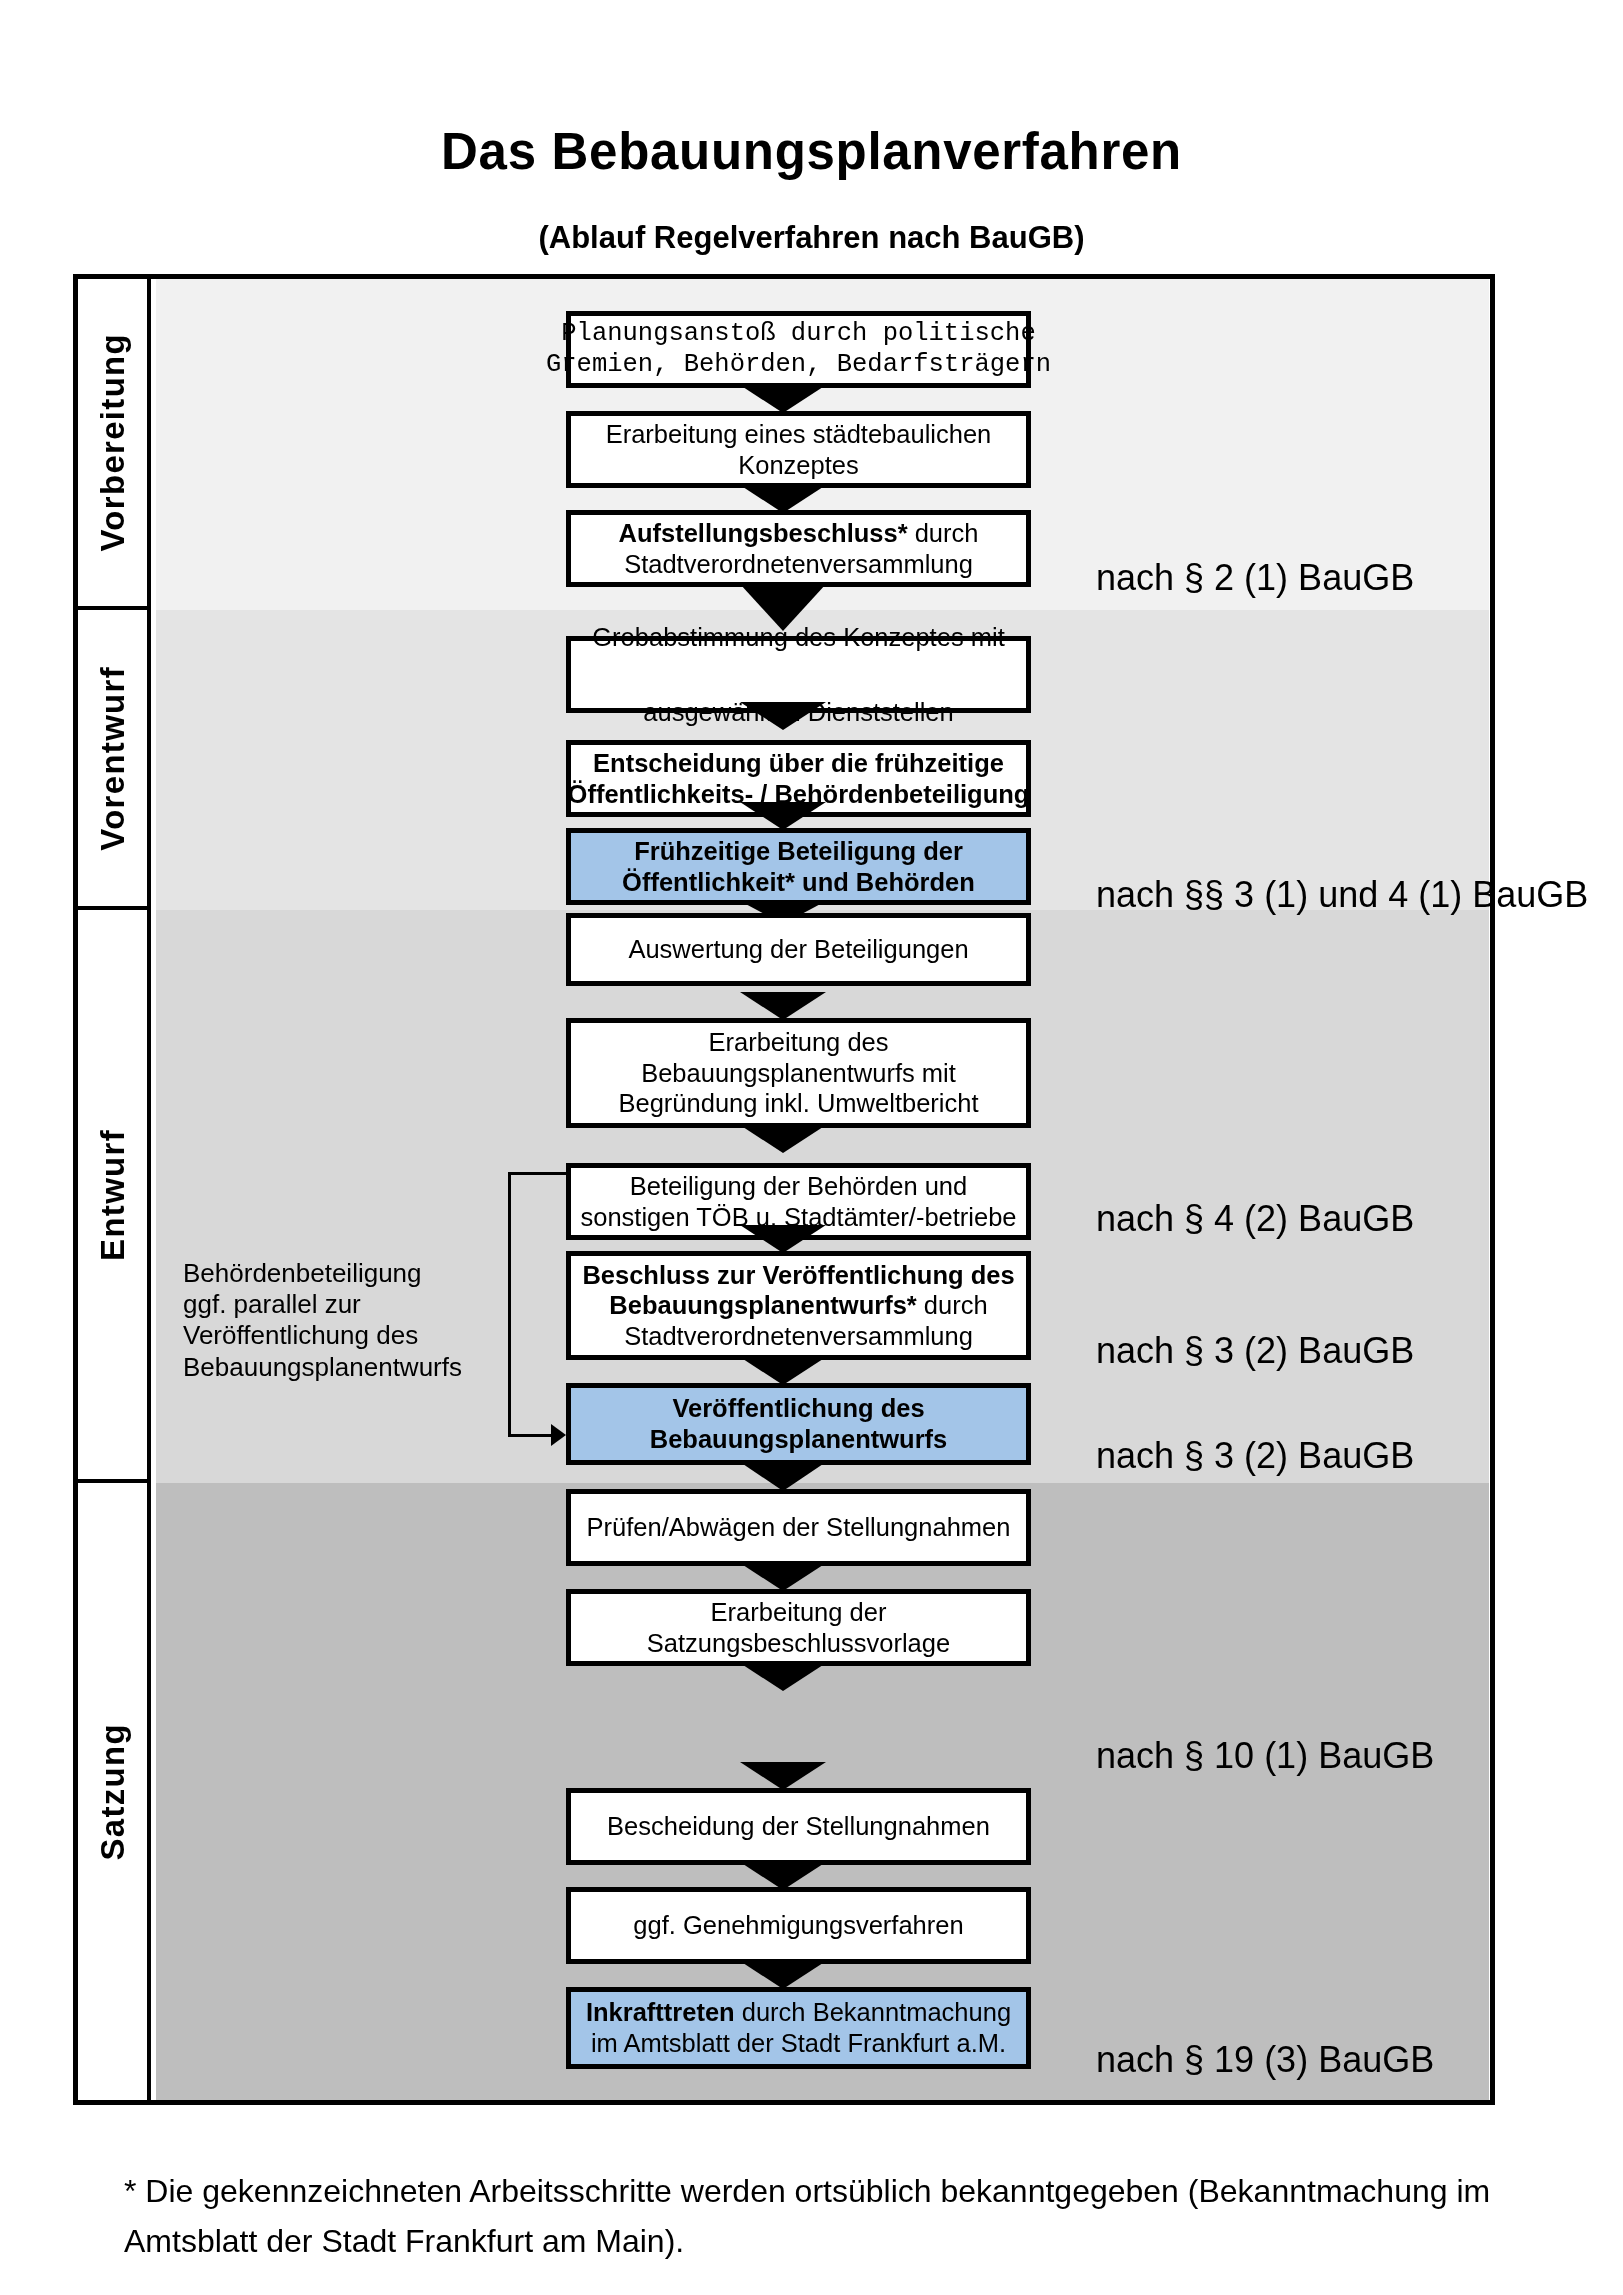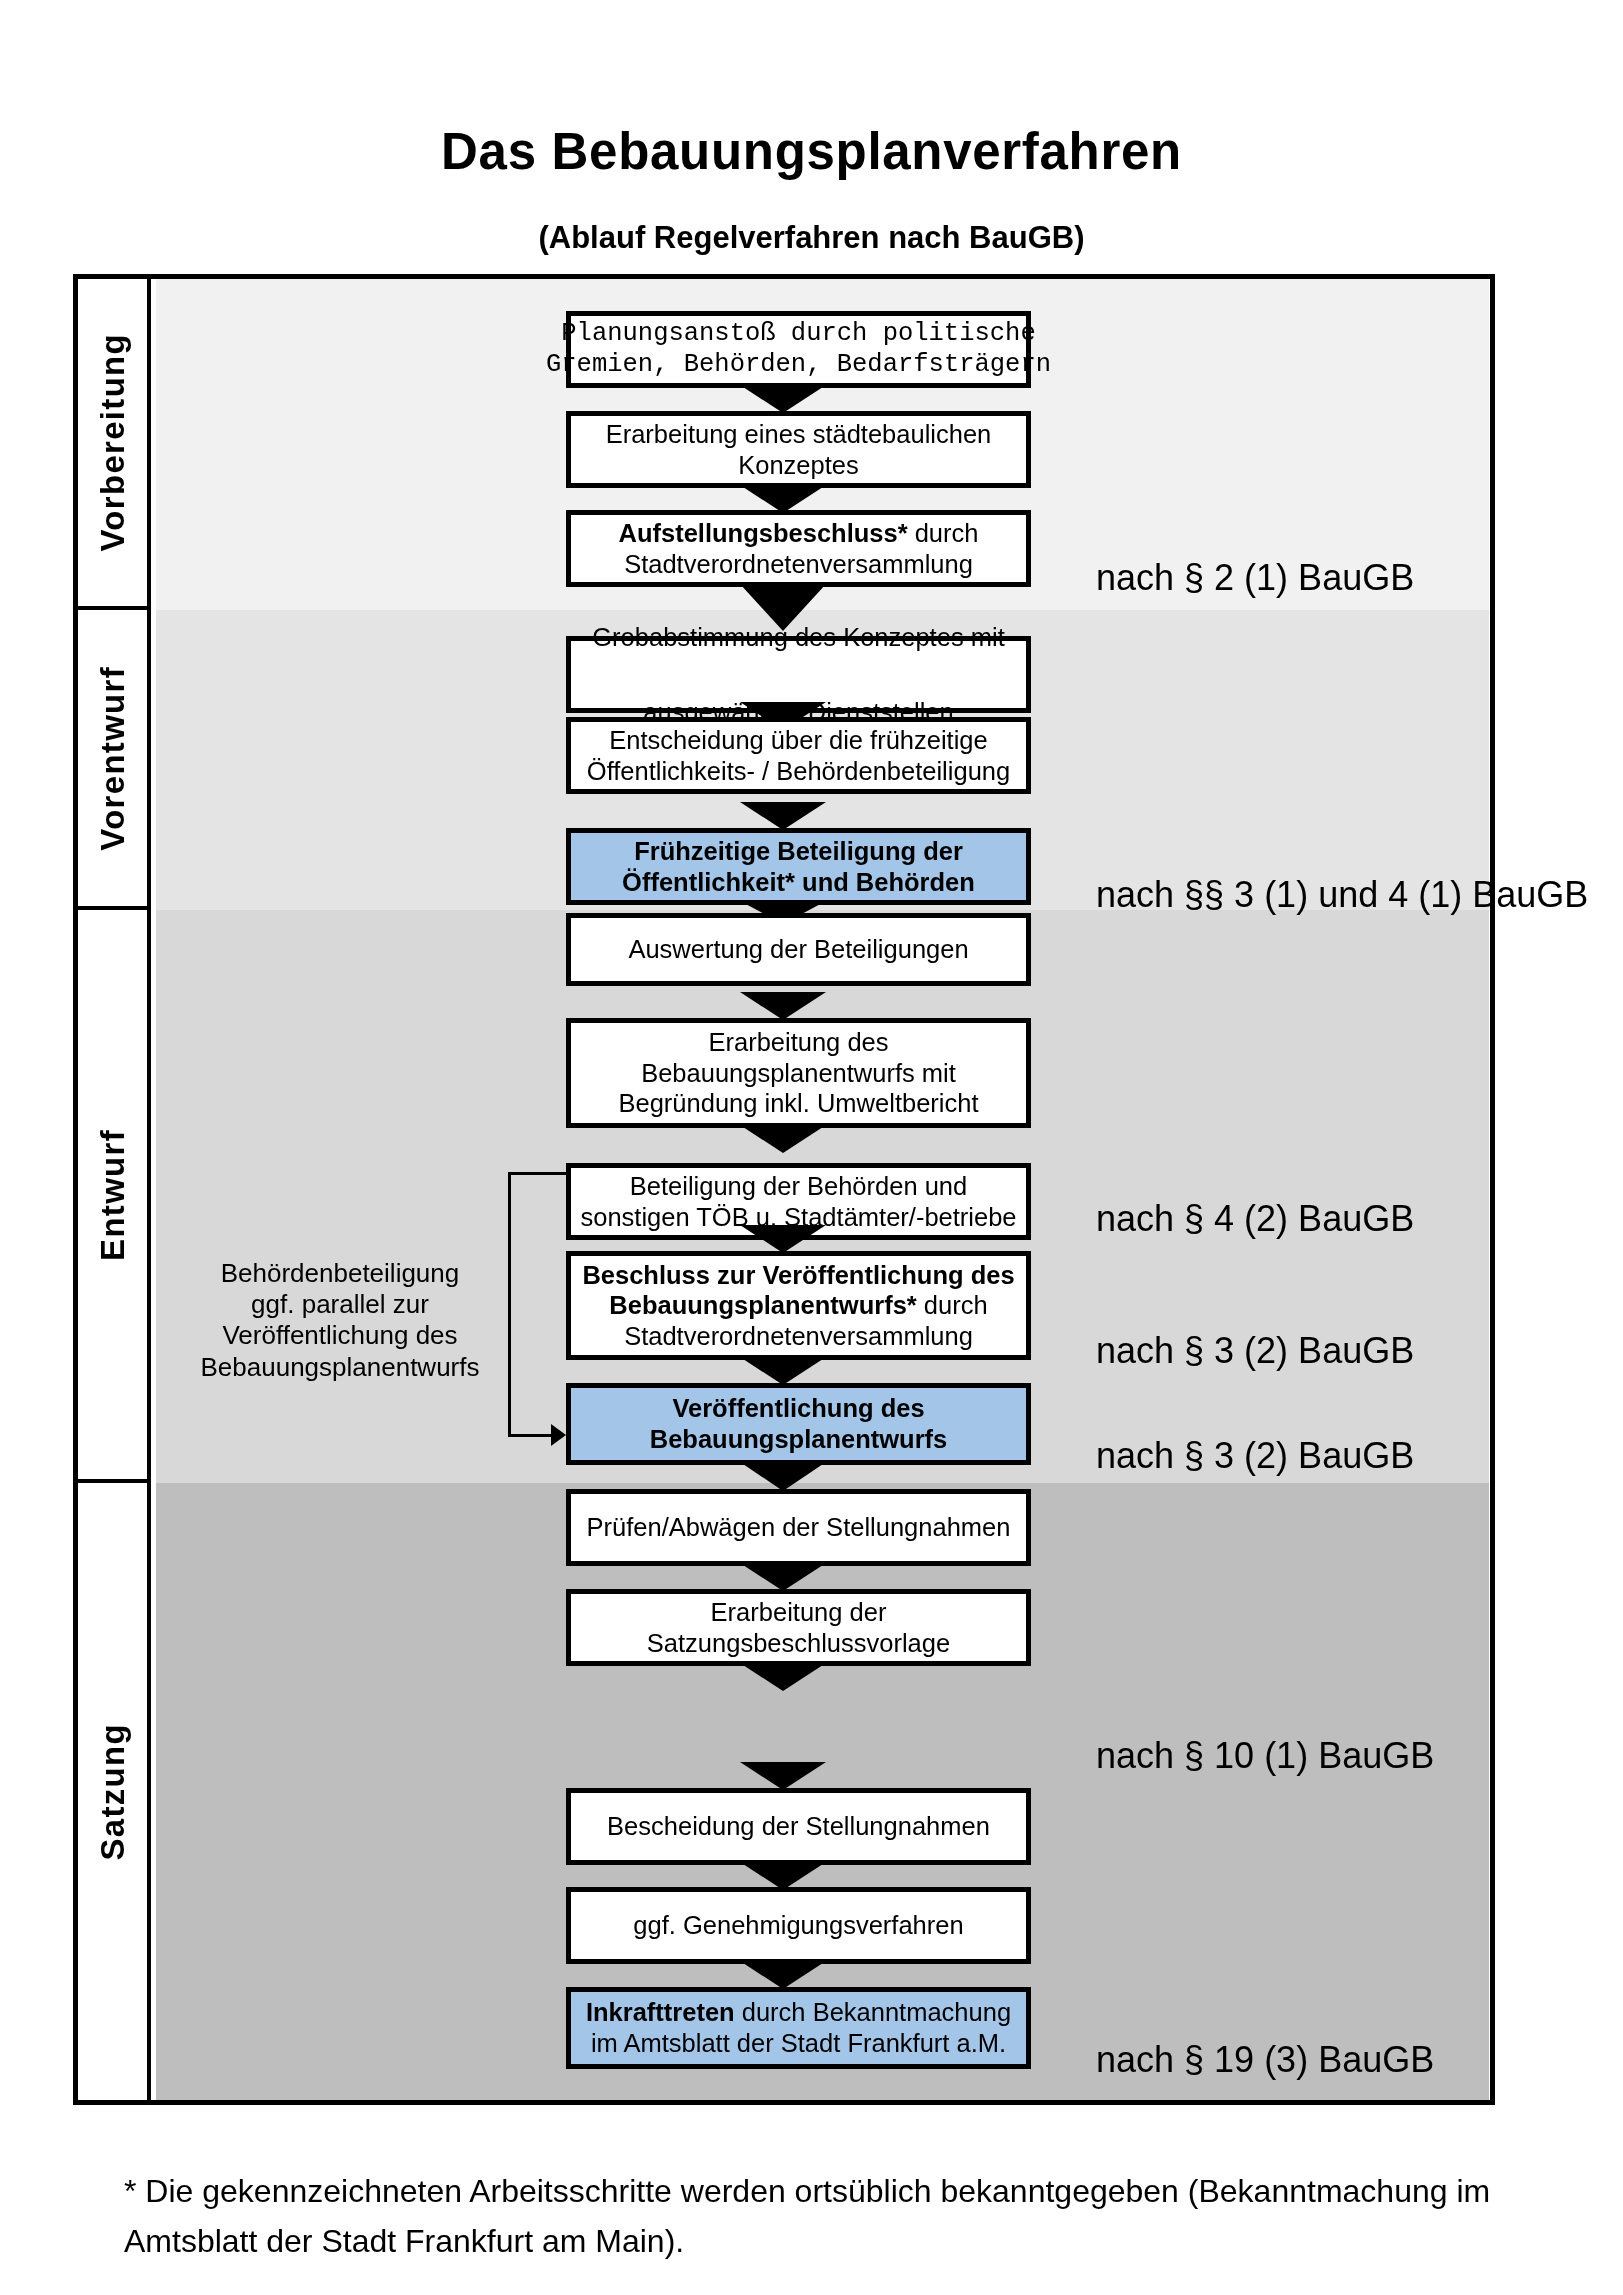--- a/index.html
+++ b/index.html
@@ -43,21 +43,21 @@
   .box-line{white-space:nowrap;}
   .box-line .b{font-weight:bold;}
   .arrow-down{
     position:absolute;width:0;height:0;
     border-left:43px solid transparent;border-right:43px solid transparent;
   }
   .legal-ref{
     position:absolute;left:1018px;white-space:nowrap;font-size:36px;
   }
   .side-note{
-    position:absolute;left:105px;top:979px;width:314px;text-align:center;
+    position:absolute;left:105px;top:979px;width:314px;text-align:left;
     font-size:26px;line-height:1.2;white-space:pre-line;
   }
   .conn{position:absolute;background:#000;}
   .conn-h-top{left:430px;top:893px;width:63px;height:3.3px;}
   .conn-v{left:430px;top:893px;width:3.3px;height:265px;}
   .conn-h-bottom{left:430px;top:1155px;width:47px;height:3.3px;}
   .conn-arrowhead{
     position:absolute;left:473px;top:1145px;width:0;height:0;
     border-top:11px solid transparent;border-bottom:11px solid transparent;
     border-left:15.7px solid #000;
@@ -120,21 +120,21 @@
           <div class="box-line"><span class="b">Aufstellungsbeschluss*</span><span> durch</span></div>
           <div class="box-line"><span>Stadtverordnetenversammlung</span></div>
         </div>
         <div class="legal-ref" style="top: 278px;">nach § 2 (1) BauGB</div>
         <div class="arrow-down" style="left: 662px; top: 305px; border-top: 47px solid rgb(0, 0, 0);"></div>
         <div class="flow-box" style="top: 357px; height: 77px; gap: 44px;">
           <div class="box-line"><span>Grobabstimmung des Konzeptes mit</span></div>
           <div class="box-line"><span>ausgewählten Dienststellen</span></div>
         </div>
         <div class="arrow-down" style="left: 662px; top: 423px; border-top: 28px solid rgb(0, 0, 0);"></div>
-        <div class="flow-box" style="top: 438px; height: 77px;">
+        <div class="flow-box" style="top: 461px; height: 77px; font-weight: bold;">
           <div class="box-line"><span>Entscheidung über die frühzeitige</span></div>
           <div class="box-line"><span>Öffentlichkeits- / Behördenbeteiligung</span></div>
         </div>
         <div class="arrow-down" style="left: 662px; top: 523px; border-top: 28px solid rgb(0, 0, 0);"></div>
         <div class="flow-box highlight" style="top: 549px; height: 77px; background: rgb(163, 197, 232);">
           <div class="box-line"><span class="b">Frühzeitige Beteiligung der</span></div>
           <div class="box-line"><span class="b">Öffentlichkeit* und Behörden</span></div>
         </div>
         <div class="legal-ref" style="top: 595px;">nach §§ 3 (1) und 4 (1) BauGB</div>
         <div class="arrow-down" style="left: 662px; top: 622px; border-top: 23px solid rgb(0, 0, 0);"></div>

